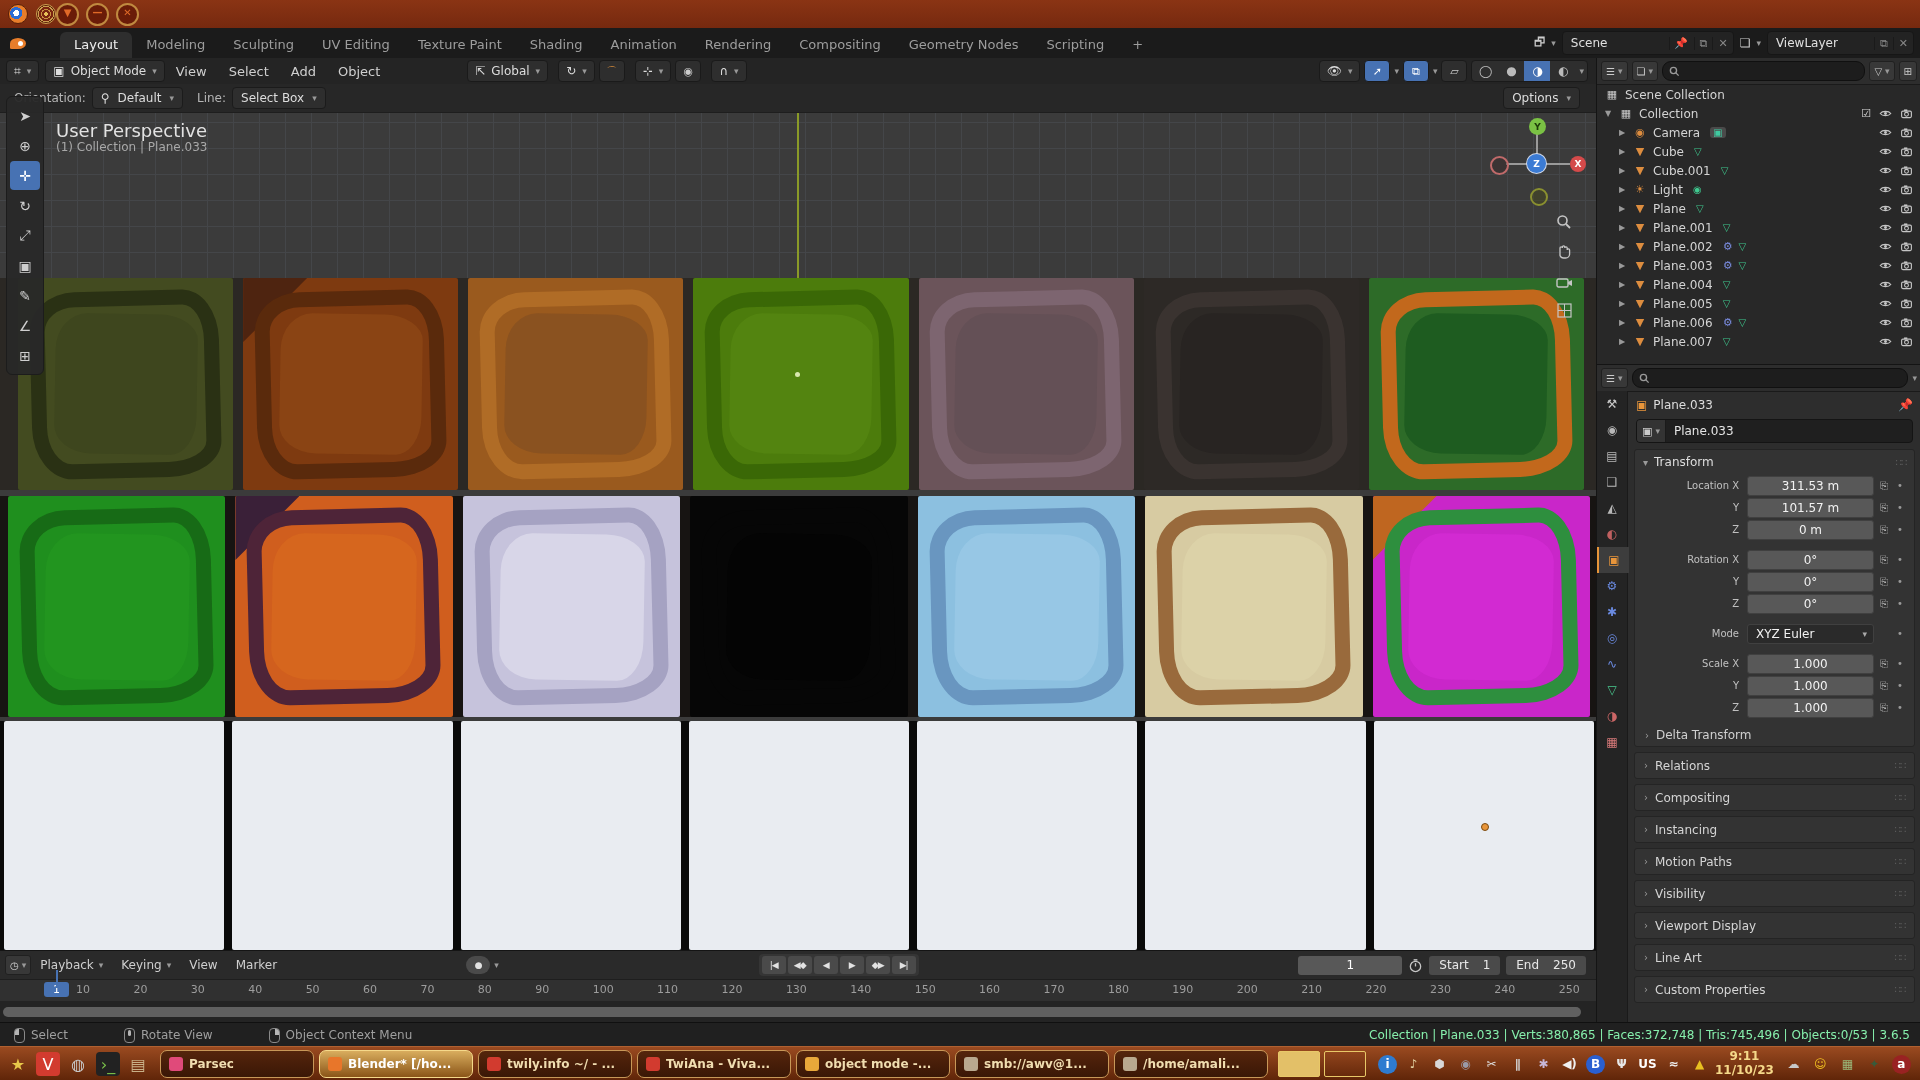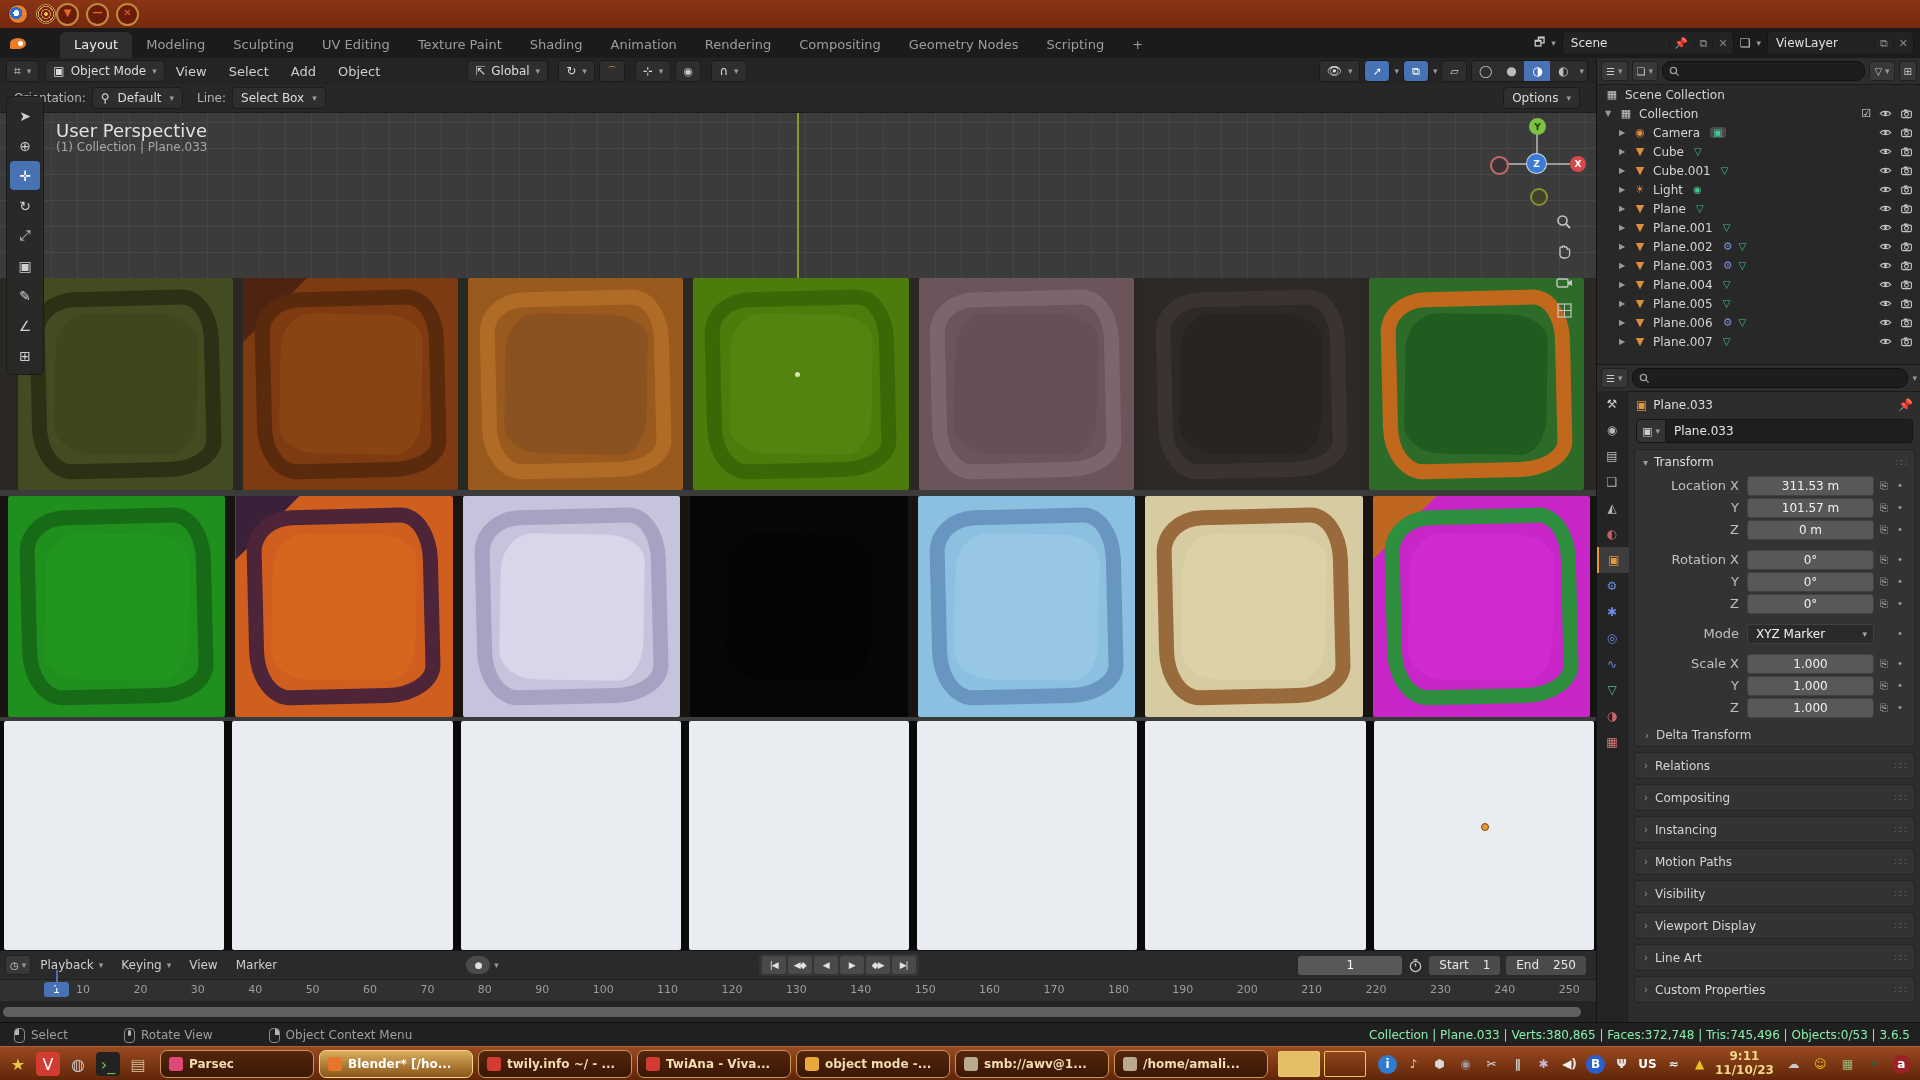--- a/index.html
+++ b/index.html
@@ -109,21 +109,21 @@
   .ptab.active{background:#3d3d3d;border-left:2px solid #e8953a;}
   #propmain{position:absolute;left:31px;right:0;top:26px;bottom:0;}
   .crumb{display:flex;align-items:center;height:28px;padding:0 8px;color:#ddd;font-size:12px;gap:6px;}
   .namefield{display:flex;align-items:center;background:#1f1f1f;border:1px solid #141414;border-radius:4px;height:22px;margin:0 8px;color:#e5e5e5;font-size:12px;}
   .namefield .obico{background:#333;border-right:1px solid #1a1a1a;height:100%;display:flex;align-items:center;padding:0 5px;gap:3px;color:#ccc;font-size:11px;border-radius:3px 0 0 3px;}
   .namefield .nm{padding:0 8px;}
   .panel{background:#333333;border:1px solid #242424;border-radius:3px;margin:6px 6px 0;}
   .panel-head{display:flex;align-items:center;height:24px;color:#dedede;font-size:12px;padding:0 8px;gap:6px;}
   .grip{margin-left:auto;color:#5d5d5d;font-size:10px;letter-spacing:-1px;}
   .trow{display:flex;align-items:center;height:21px;margin:1px 8px;}
-  .trow .lab{width:96px;text-align:right;color:#c0c0c0;font-size:13px;padding-right:8px;}
+  .trow .lab{width:96px;text-align:right;color:#c0c0c0;font-size:10px;padding-right:8px;}
   .trow .val{flex:1;background:#585858;border-radius:3px;height:18px;color:#f2f2f2;font-size:12px;display:flex;align-items:center;justify-content:center;border:1px solid #404040;}
   .trow .lock{width:20px;text-align:center;color:#bbb;font-size:10px;}
   .trow .dec{width:12px;text-align:center;color:#9a9a9a;font-size:10px;}
   .gap-above{margin-top:9px;}
   .moderow .val{background:#2a2a2a;justify-content:flex-start;padding-left:8px;}
   .moderow .val .mcaret{margin-left:auto;padding-right:6px;color:#aaa;font-size:9px;}
   .subpanel{display:flex;align-items:center;height:22px;color:#d0d0d0;font-size:12px;padding:0 10px;gap:7px;margin-top:6px;}
   .cpanel{background:#333333;border:1px solid #242424;border-radius:3px;margin:5px 6px 0;display:flex;align-items:center;height:25px;color:#d5d5d5;font-size:12px;padding:0 9px;gap:7px;}
   .chev{color:#9a9a9a;font-size:10px;}
 
@@ -933,21 +933,21 @@
               <div class="trow">
                 <span class="lab">Z</span>
                 <span class="val">0°</span>
                 <span class="lock">⎘</span>
                 <span class="dec">•</span>
               </div>
             </div>
           <div class="trow moderow gap-above">
             <span class="lab">Mode</span>
             <span class="val">
-                <span>XYZ Marker</span>
+                <span>XYZ Euler</span>
                 <span class="mcaret">▾</span>
               </span>
             <span class="lock"> </span>
             <span class="dec">•</span>
           </div>
           <div>
 
               <div class="trow gap-above">
                 <span class="lab">Scale X</span>
                 <span class="val">1.000</span>

